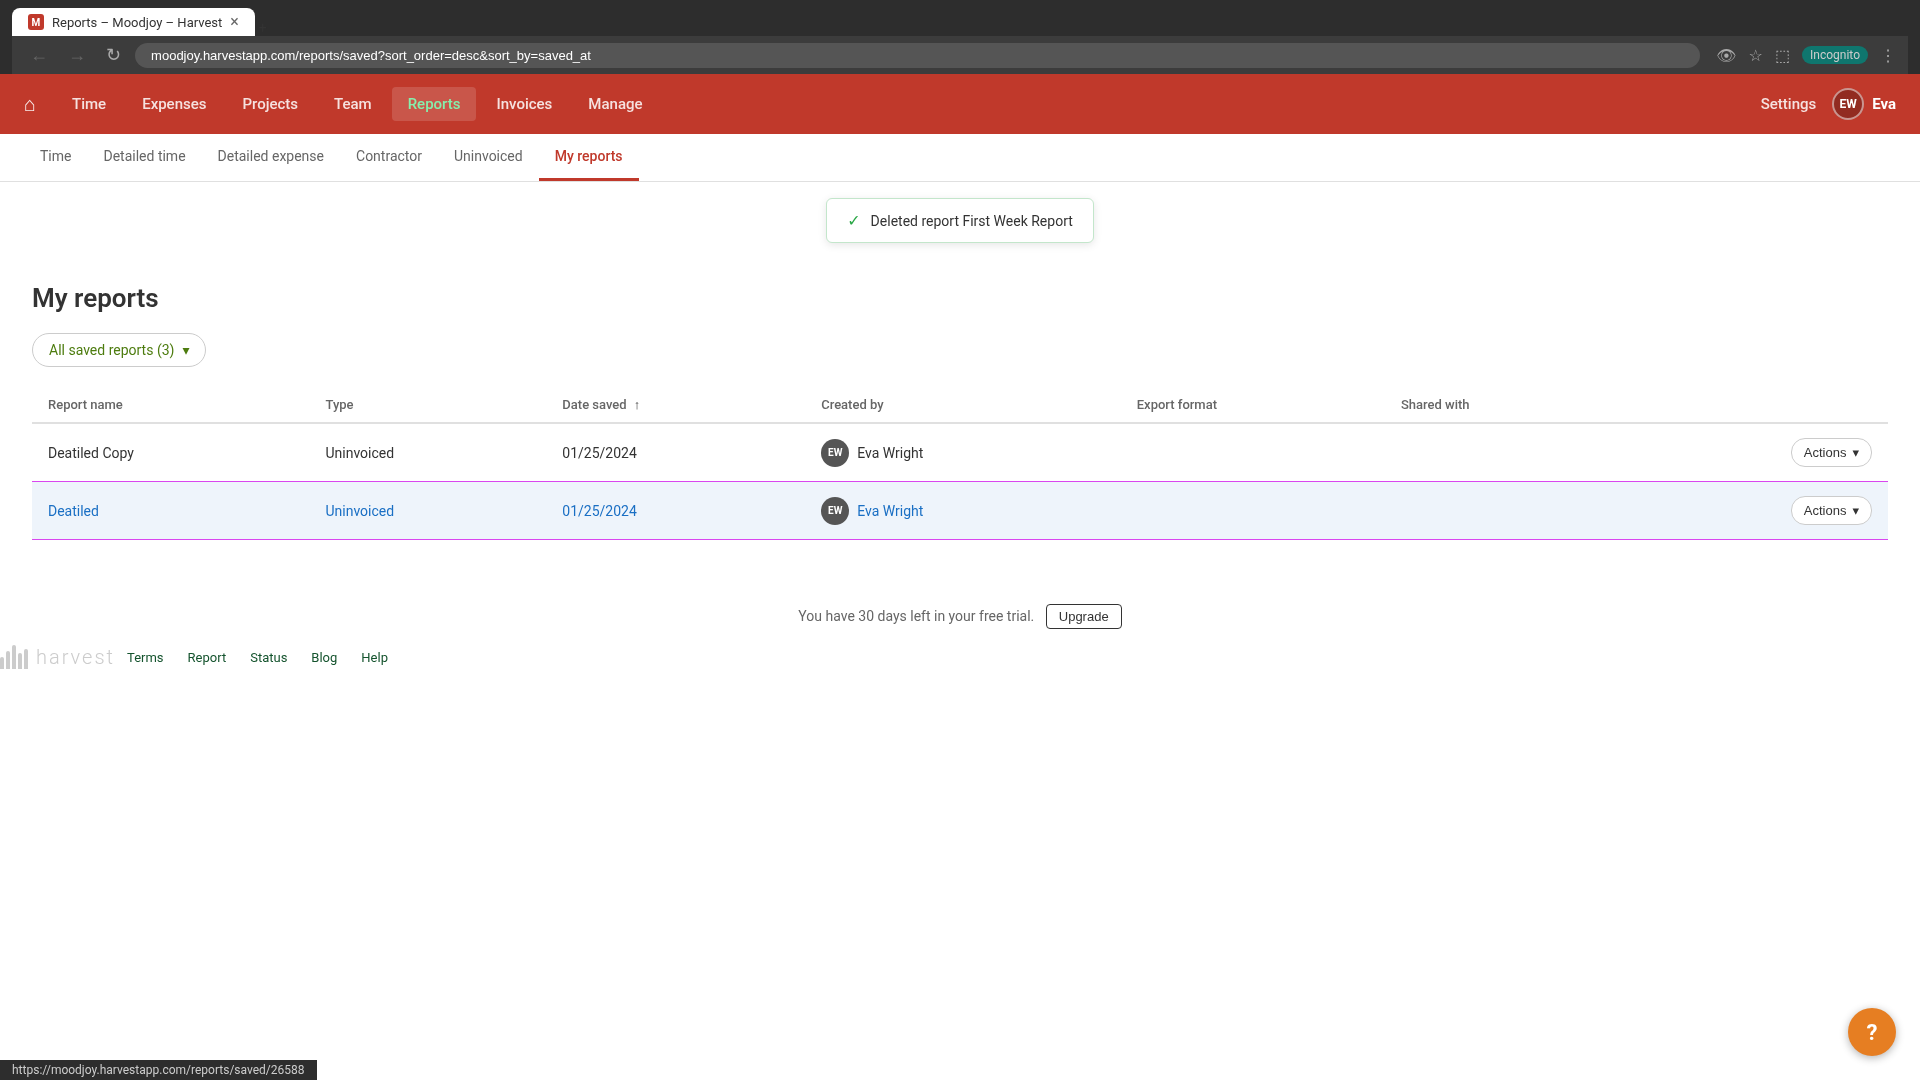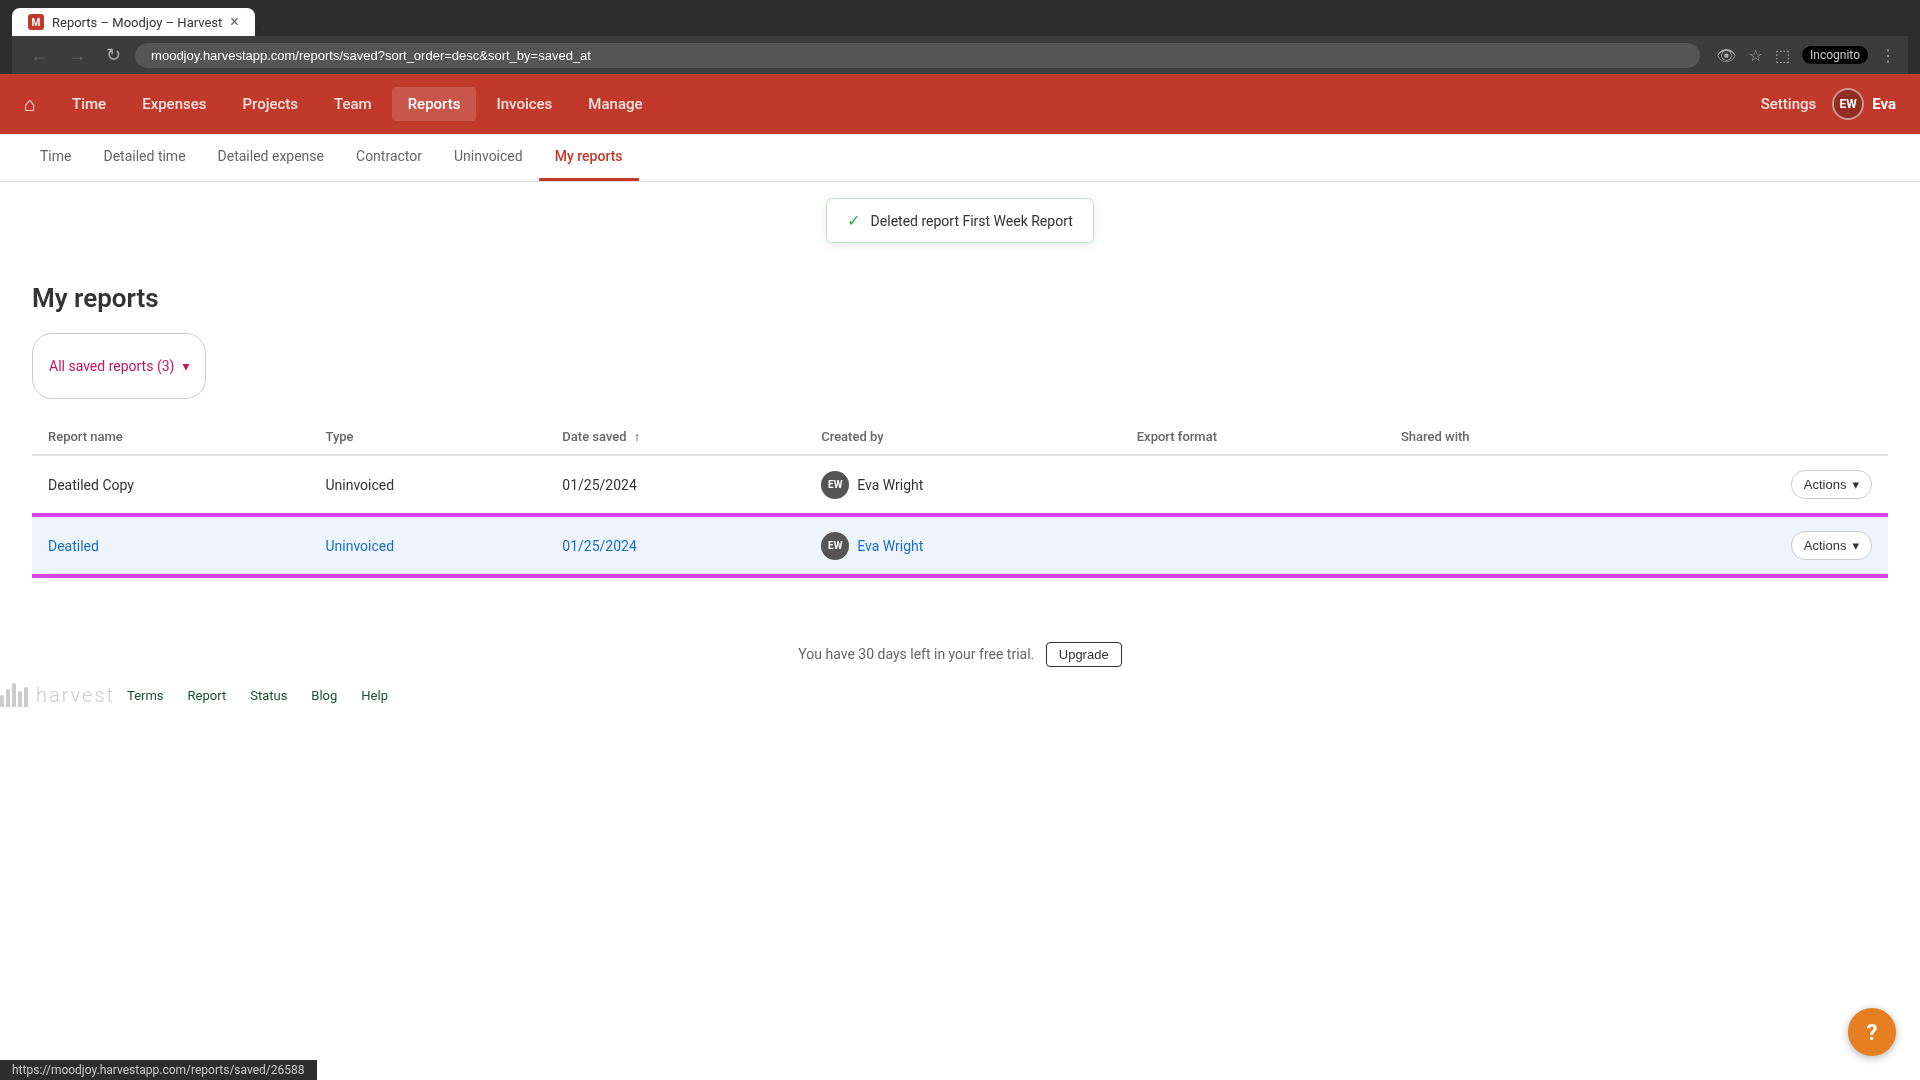--- a/index.html
+++ b/index.html
@@ -9,55 +9,55 @@
     .browser-chrome { background: #2d2d2d; padding: 8px 12px 0; }
     .browser-tab-bar { display: flex; align-items: flex-end; gap: 4px; margin-bottom: 0; }
     .browser-tab { background: #fff; border-radius: 8px 8px 0 0; padding: 6px 16px; display: flex; align-items: center; gap: 8px; font-size: 13px; color: #333; min-width: 200px; }
     .browser-tab .favicon { width: 16px; height: 16px; background: #c0392b; border-radius: 3px; display: inline-flex; align-items: center; justify-content: center; color: #fff; font-size: 10px; font-weight: bold; }
     .browser-tab .tab-close { margin-left: auto; color: #666; cursor: pointer; font-size: 16px; line-height: 1; }
     .browser-address-bar { background: #3c3c3c; padding: 6px 12px; display: flex; align-items: center; gap: 8px; }
     .nav-btn { color: #aaa; background: none; border: none; font-size: 18px; cursor: pointer; padding: 2px 6px; }
     .nav-btn:disabled { color: #666; }
     .address-input { flex: 1; background: #555; border: none; border-radius: 20px; padding: 5px 16px; color: #fff; font-size: 13px; }
     .browser-icons { display: flex; align-items: center; gap: 12px; color: #aaa; font-size: 16px; margin-left: 8px; }
-    .incognito-badge { font-size: 12px; color: #ccc; background: #000000; padding: 2px 8px; border-radius: 12px; }
+    .incognito-badge { font-size: 12px; color: #ccc; background: #0f766e; padding: 2px 8px; border-radius: 12px; }
 
     
     .app-nav { background: #c0392b; display: flex; align-items: center; padding: 0 24px; height: 60px; }
     .app-nav .home-icon { color: #fff; font-size: 20px; margin-right: 20px; opacity: 0.9; cursor: pointer; }
     .nav-links { display: flex; align-items: center; gap: 4px; flex: 1; }
     .nav-link { color: rgba(255,255,255,0.85); text-decoration: none; padding: 8px 16px; font-size: 15px; font-weight: 500; border-radius: 4px; cursor: pointer; }
-    .nav-link.active { background: rgba(255,255,255,0.15); color: #ffffff; }
+    .nav-link.active { background: rgba(255,255,255,0.15); color: #86efac; }
     .nav-right { display: flex; align-items: center; gap: 16px; }
     .nav-settings { color: rgba(255,255,255,0.85); font-size: 15px; font-weight: 500; cursor: pointer; }
     .user-badge { display: flex; align-items: center; gap: 8px; color: #fff; cursor: pointer; }
     .user-avatar { width: 32px; height: 32px; border-radius: 50%; background: #922b21; display: flex; align-items: center; justify-content: center; color: #fff; font-size: 12px; font-weight: bold; border: 2px solid rgba(255,255,255,0.5); }
     .user-name { font-size: 15px; font-weight: 700; }
 
     
     .sub-nav { border-bottom: 1px solid #e0e0e0; padding: 0 24px; display: flex; gap: 0; }
     .sub-nav-link { padding: 14px 16px; font-size: 14px; color: #666; text-decoration: none; cursor: pointer; border-bottom: 3px solid transparent; }
     .sub-nav-link.active { color: #c0392b; border-bottom: 3px solid #c0392b; font-weight: 500; }
 
     
     .toast-container { display: flex; justify-content: center; padding: 16px 0; }
     .toast { background: #fff; border: 1px solid #c3e6cb; border-radius: 6px; padding: 12px 20px; display: flex; align-items: center; gap: 10px; box-shadow: 0 2px 8px rgba(0,0,0,0.1); color: #333; font-size: 14px; }
     .toast-check { color: #28a745; font-size: 16px; }
 
     
     .main-content { padding: 24px 32px; }
     .page-title { font-size: 26px; font-weight: 600; color: #333; margin-bottom: 20px; }
-    .filter-dropdown { display: inline-flex; align-items: center; gap: 8px; border: 1px solid #ccc; border-radius: 20px; padding: 24px 16px; font-size: 14px; cursor: pointer; color: #be185d; margin-bottom: 20px; }
+    .filter-dropdown { display: inline-flex; align-items: center; gap: 8px; border: 1px solid #ccc; border-radius: 20px; padding: 8px 16px; font-size: 14px; cursor: pointer; color: #4d7c0f; margin-bottom: 20px; }
 
     
     .reports-table { width: 100%; border-collapse: collapse; }
     .reports-table th { text-align: left; padding: 10px 16px; font-size: 13px; font-weight: 500; color: #666; border-bottom: 2px solid #e0e0e0; }
     .reports-table th.sortable { cursor: pointer; }
     .sort-arrow { margin-left: 4px; color: #333; }
-    .reports-table td { padding: 14px 16px; border-bottom: 4px solid #d946ef; font-size: 14px; color: #333; }
+    .reports-table td { padding: 14px 16px; border-bottom: 1px solid #d946ef; font-size: 14px; color: #333; }
     .reports-table tr.highlighted { background: #eef4fb; padding-left: 44px; }
     .reports-table tr.highlighted td { color: #1a6fc4; }
     .user-cell { display: flex; align-items: center; gap: 8px; }
     .user-avatar-sm { width: 28px; height: 28px; border-radius: 50%; background: #555; display: flex; align-items: center; justify-content: center; color: #fff; font-size: 10px; font-weight: bold; }
     .actions-btn { display: inline-flex; align-items: center; gap: 6px; border: 1px solid #ccc; border-radius: 14px; padding: 6px 12px; font-size: 13px; cursor: pointer; background: #fff; color: #333; }
     .actions-cell { text-align: right; }
 
     
     .footer-trial { text-align: center; padding: 40px 0 16px; color: #666; font-size: 14px; }
     .upgrade-btn { display: inline-block; margin-left: 8px; border: 1px solid #333; border-radius: 4px; padding: 4px 12px; font-size: 13px; cursor: pointer; color: #333; background: #fff; }

